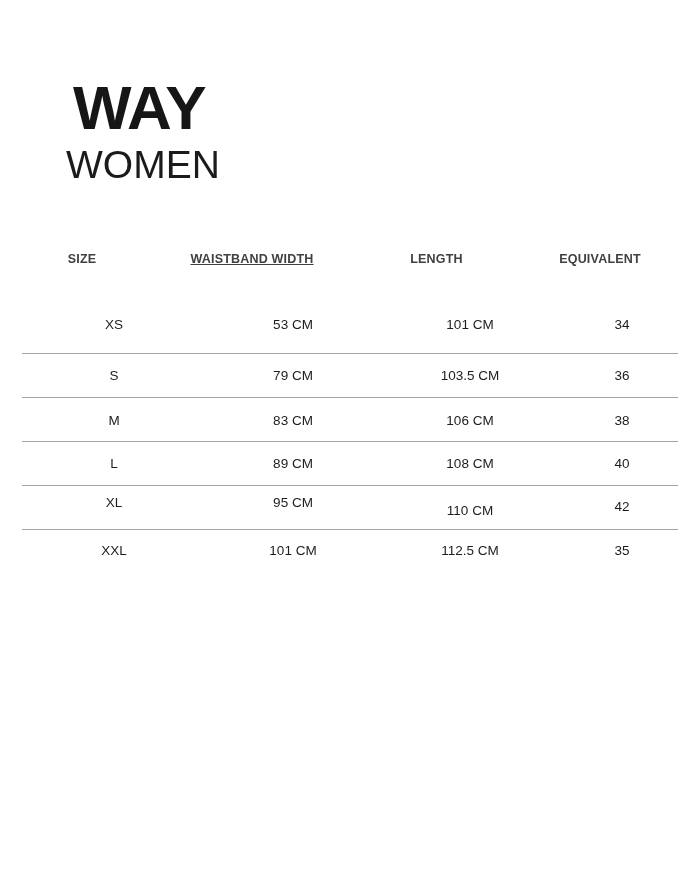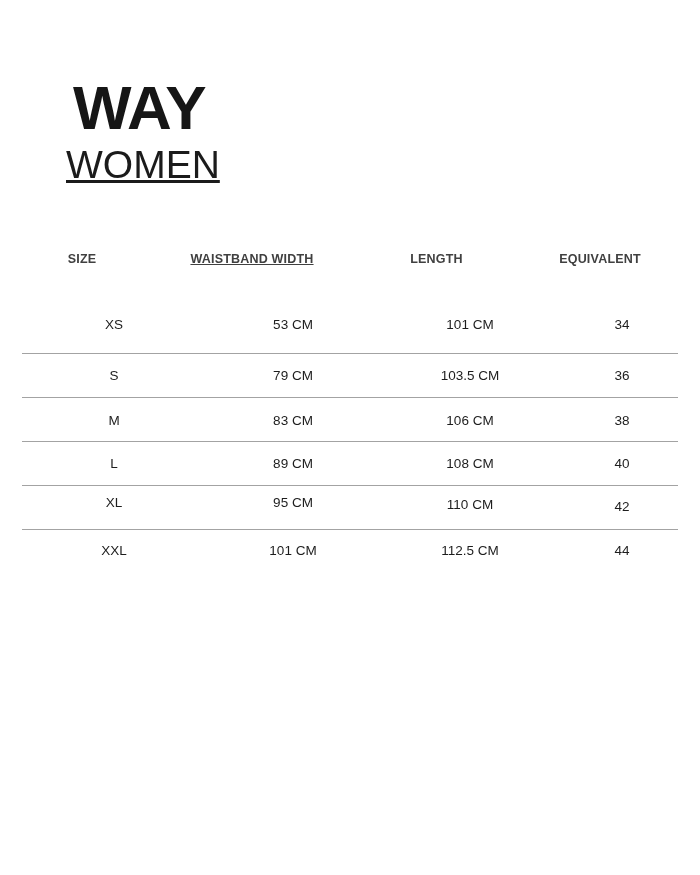--- a/index.html
+++ b/index.html
@@ -43,21 +43,20 @@
   .brand-sub {
     display: block;
     font-family: "Liberation Sans", sans-serif;
     font-weight: 400;
     font-size: 39px;
     line-height: 1.12;
     letter-spacing: 0px;
     color: #1b1b1b;
     margin: 0;
     padding: 0;
-    text-decoration: underline;
   }
 
   
   .size-table {
     position: absolute;
     left: 22px;
     top: 252px;
     width: 656px;
   }
 
@@ -157,26 +156,26 @@
       <div class="row">
         <span class="cell col-size" style="top:14px">L</span>
         <span class="cell col-waist" style="top:14px">89 CM</span>
         <span class="cell col-length" style="top:14px">108 CM</span>
         <span class="cell col-equiv" style="top:14px">40</span>
       </div>
 
       <div class="row">
         <span class="cell col-size" style="top:9px">XL</span>
         <span class="cell col-waist" style="top:9px">95 CM</span>
-        <span class="cell col-length" style="top:11px">110 CM</span>
+        <span class="cell col-length" style="top:17px">110 CM</span>
         <span class="cell col-equiv" style="top:13px">42</span>
       </div>
 
       <div class="row">
         <span class="cell col-size" style="top:13px">XXL</span>
         <span class="cell col-waist" style="top:13px">101 CM</span>
         <span class="cell col-length" style="top:13px">112.5 CM</span>
-        <span class="cell col-equiv" style="top:13px">44</span>
+        <span class="cell col-equiv" style="top:13px">35</span>
       </div>
 
     </div>
   </div>
 </div>
 
 </body></html>

